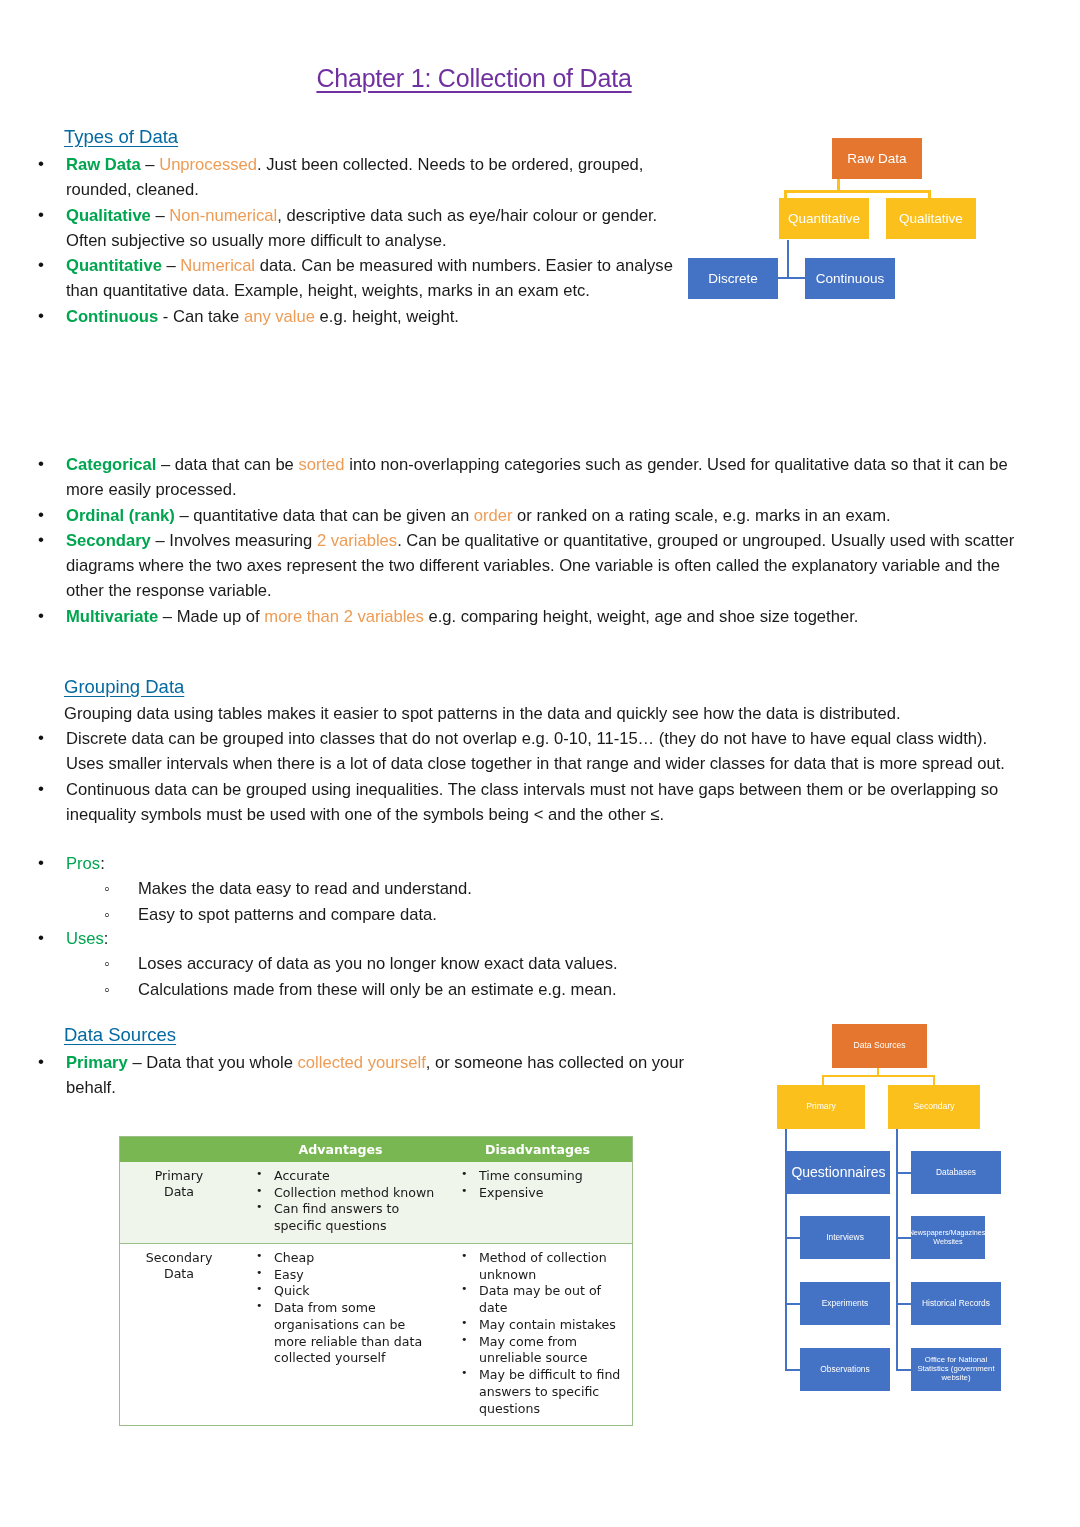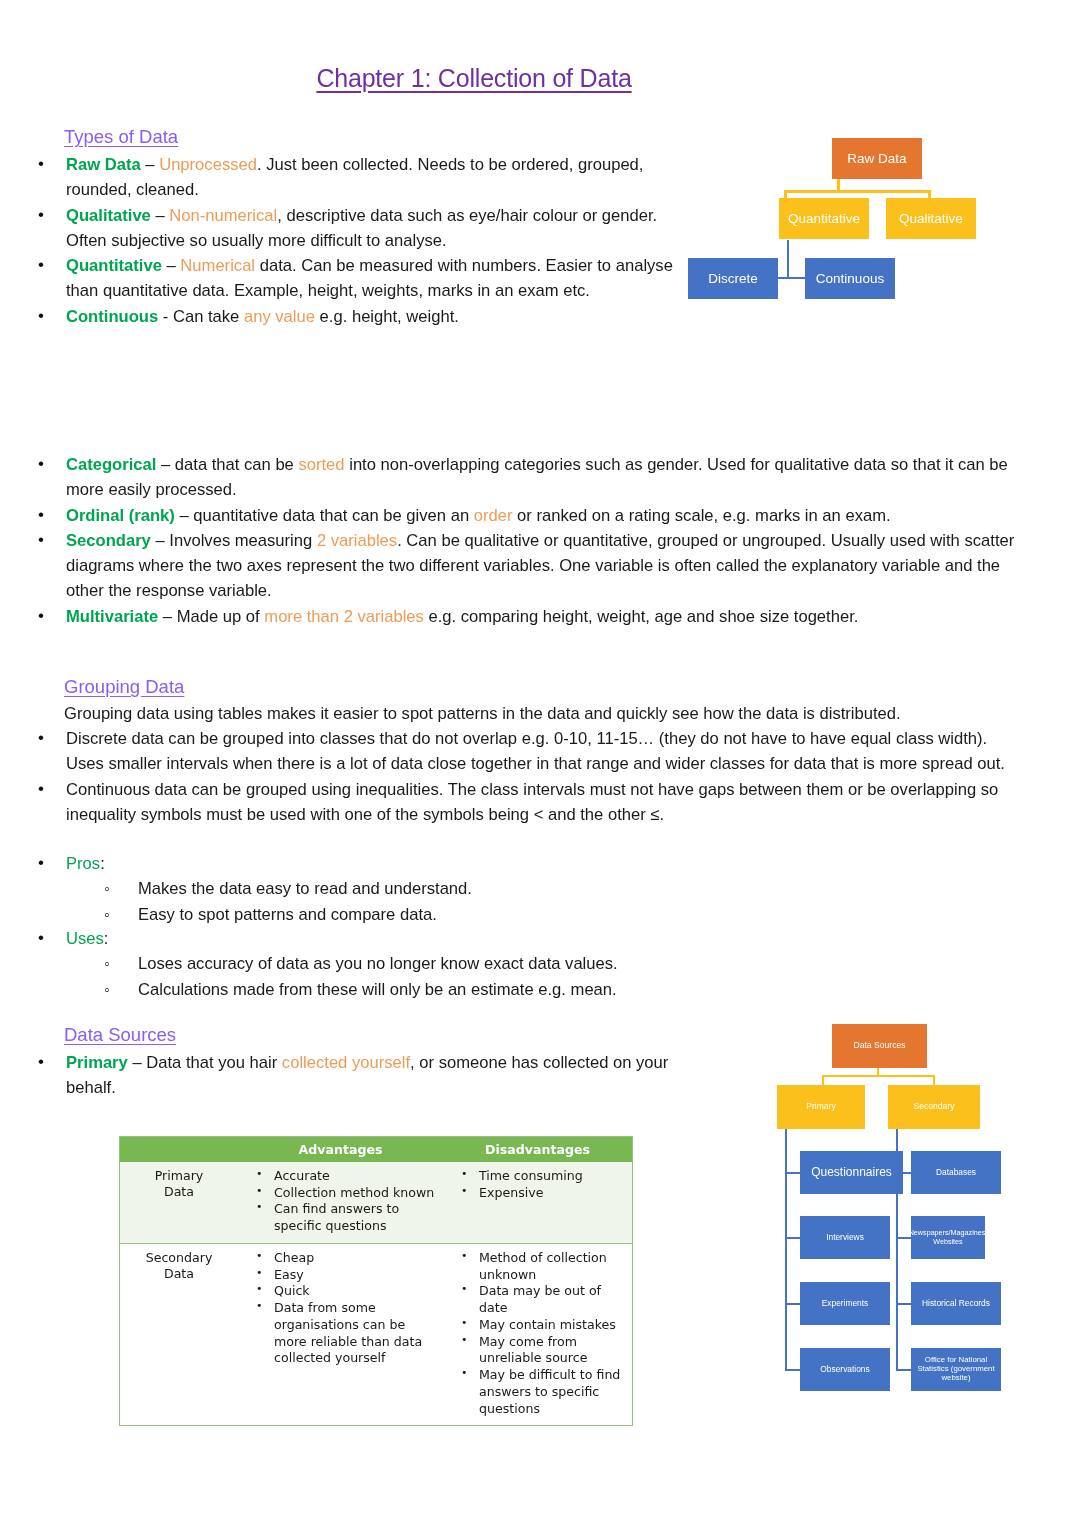--- a/index.html
+++ b/index.html
@@ -30,21 +30,21 @@
     text-decoration: underline;
     text-underline-offset: 4px;
     text-decoration-thickness: 2px;
   }
 
   
   .sec-head {
     position: absolute;
     left: 64px;
     font-size: 18.5px;
-    color: #8b5cf6;
+    color: #0369a1;
     text-decoration: underline;
     text-underline-offset: 3px;
     white-space: nowrap;
   }
 
   
   .block { position: absolute; }
   .para {
     font-size: 16.6px;
     line-height: 25.3px;
@@ -231,21 +231,21 @@
   <ul class="b2">
     <li>Loses accuracy of data as you no longer know exact data values.</li>
     <li>Calculations made from these will only be an estimate e.g. mean.</li>
   </ul>
 </div>
 
 <div class="sec-head" style="top:1024px;">Data Sources</div>
 
 <div class="block" style="top:1050px; left:0; width:700px;">
   <ul class="b1">
-    <li><b class="kw">Primary</b><span> – Data that you hair </span><span class="hl">collected yourself</span><span>, or someone has collected on your behalf.</span></li>
+    <li><b class="kw">Primary</b><span> – Data that you whole </span><span class="hl">collected yourself</span><span>, or someone has collected on your behalf.</span></li>
   </ul>
 </div>
 
 <div class="adv-table">
   <div class="thead">
     <div class="c0"></div>
     <div class="c1">Advantages</div>
     <div class="c2">Disadvantages</div>
   </div>
 
@@ -305,21 +305,21 @@
   <div class="conn-b" style="left:116px; top:157px; width:16px; height:2px;"></div>
   <div class="conn-b" style="left:116px; top:222px; width:16px; height:2px;"></div>
   <div class="conn-b" style="left:116px; top:288px; width:16px; height:2px;"></div>
   <div class="conn-b" style="left:116px; top:354px; width:16px; height:2px;"></div>
 
   <div class="fbox orange" style="left:52px; top:9px; width:95px; height:44px; font-size:8.6px;">Data Sources</div>
 
   <div class="fbox yellow" style="left:-3px; top:70px; width:88px; height:44px; font-size:8.6px;">Primary</div>
   <div class="fbox yellow" style="left:108px; top:70px; width:92px; height:44px; font-size:8.6px;">Secondary</div>
 
-  <div class="fbox blue" style="left:20px; top:136px; width:103px; height:43px; font-size:12px;">Questionnaires</div>
+  <div class="fbox blue" style="left:7px; top:136px; width:103px; height:43px; font-size:14px;">Questionnaires</div>
   <div class="fbox blue" style="left:20px; top:201px; width:90px; height:43px; font-size:8.4px;">Interviews</div>
   <div class="fbox blue" style="left:20px; top:267px; width:90px; height:43px; font-size:8.4px;">Experiments</div>
   <div class="fbox blue" style="left:20px; top:333px; width:90px; height:43px; font-size:8.4px;">Observations</div>
 
   <div class="fbox blue" style="left:131px; top:136px; width:90px; height:43px; font-size:8.4px;">Databases</div>
   <div class="fbox blue" style="left:131px; top:201px; width:74px; height:43px; font-size:7.2px;">Newspapers/Magazines/ Websites</div>
   <div class="fbox blue" style="left:131px; top:267px; width:90px; height:43px; font-size:8.4px;">Historical Records</div>
   <div class="fbox blue" style="left:131px; top:333px; width:90px; height:43px; font-size:7.8px;">Office for National Statistics (government website)</div>
 </div>
 

